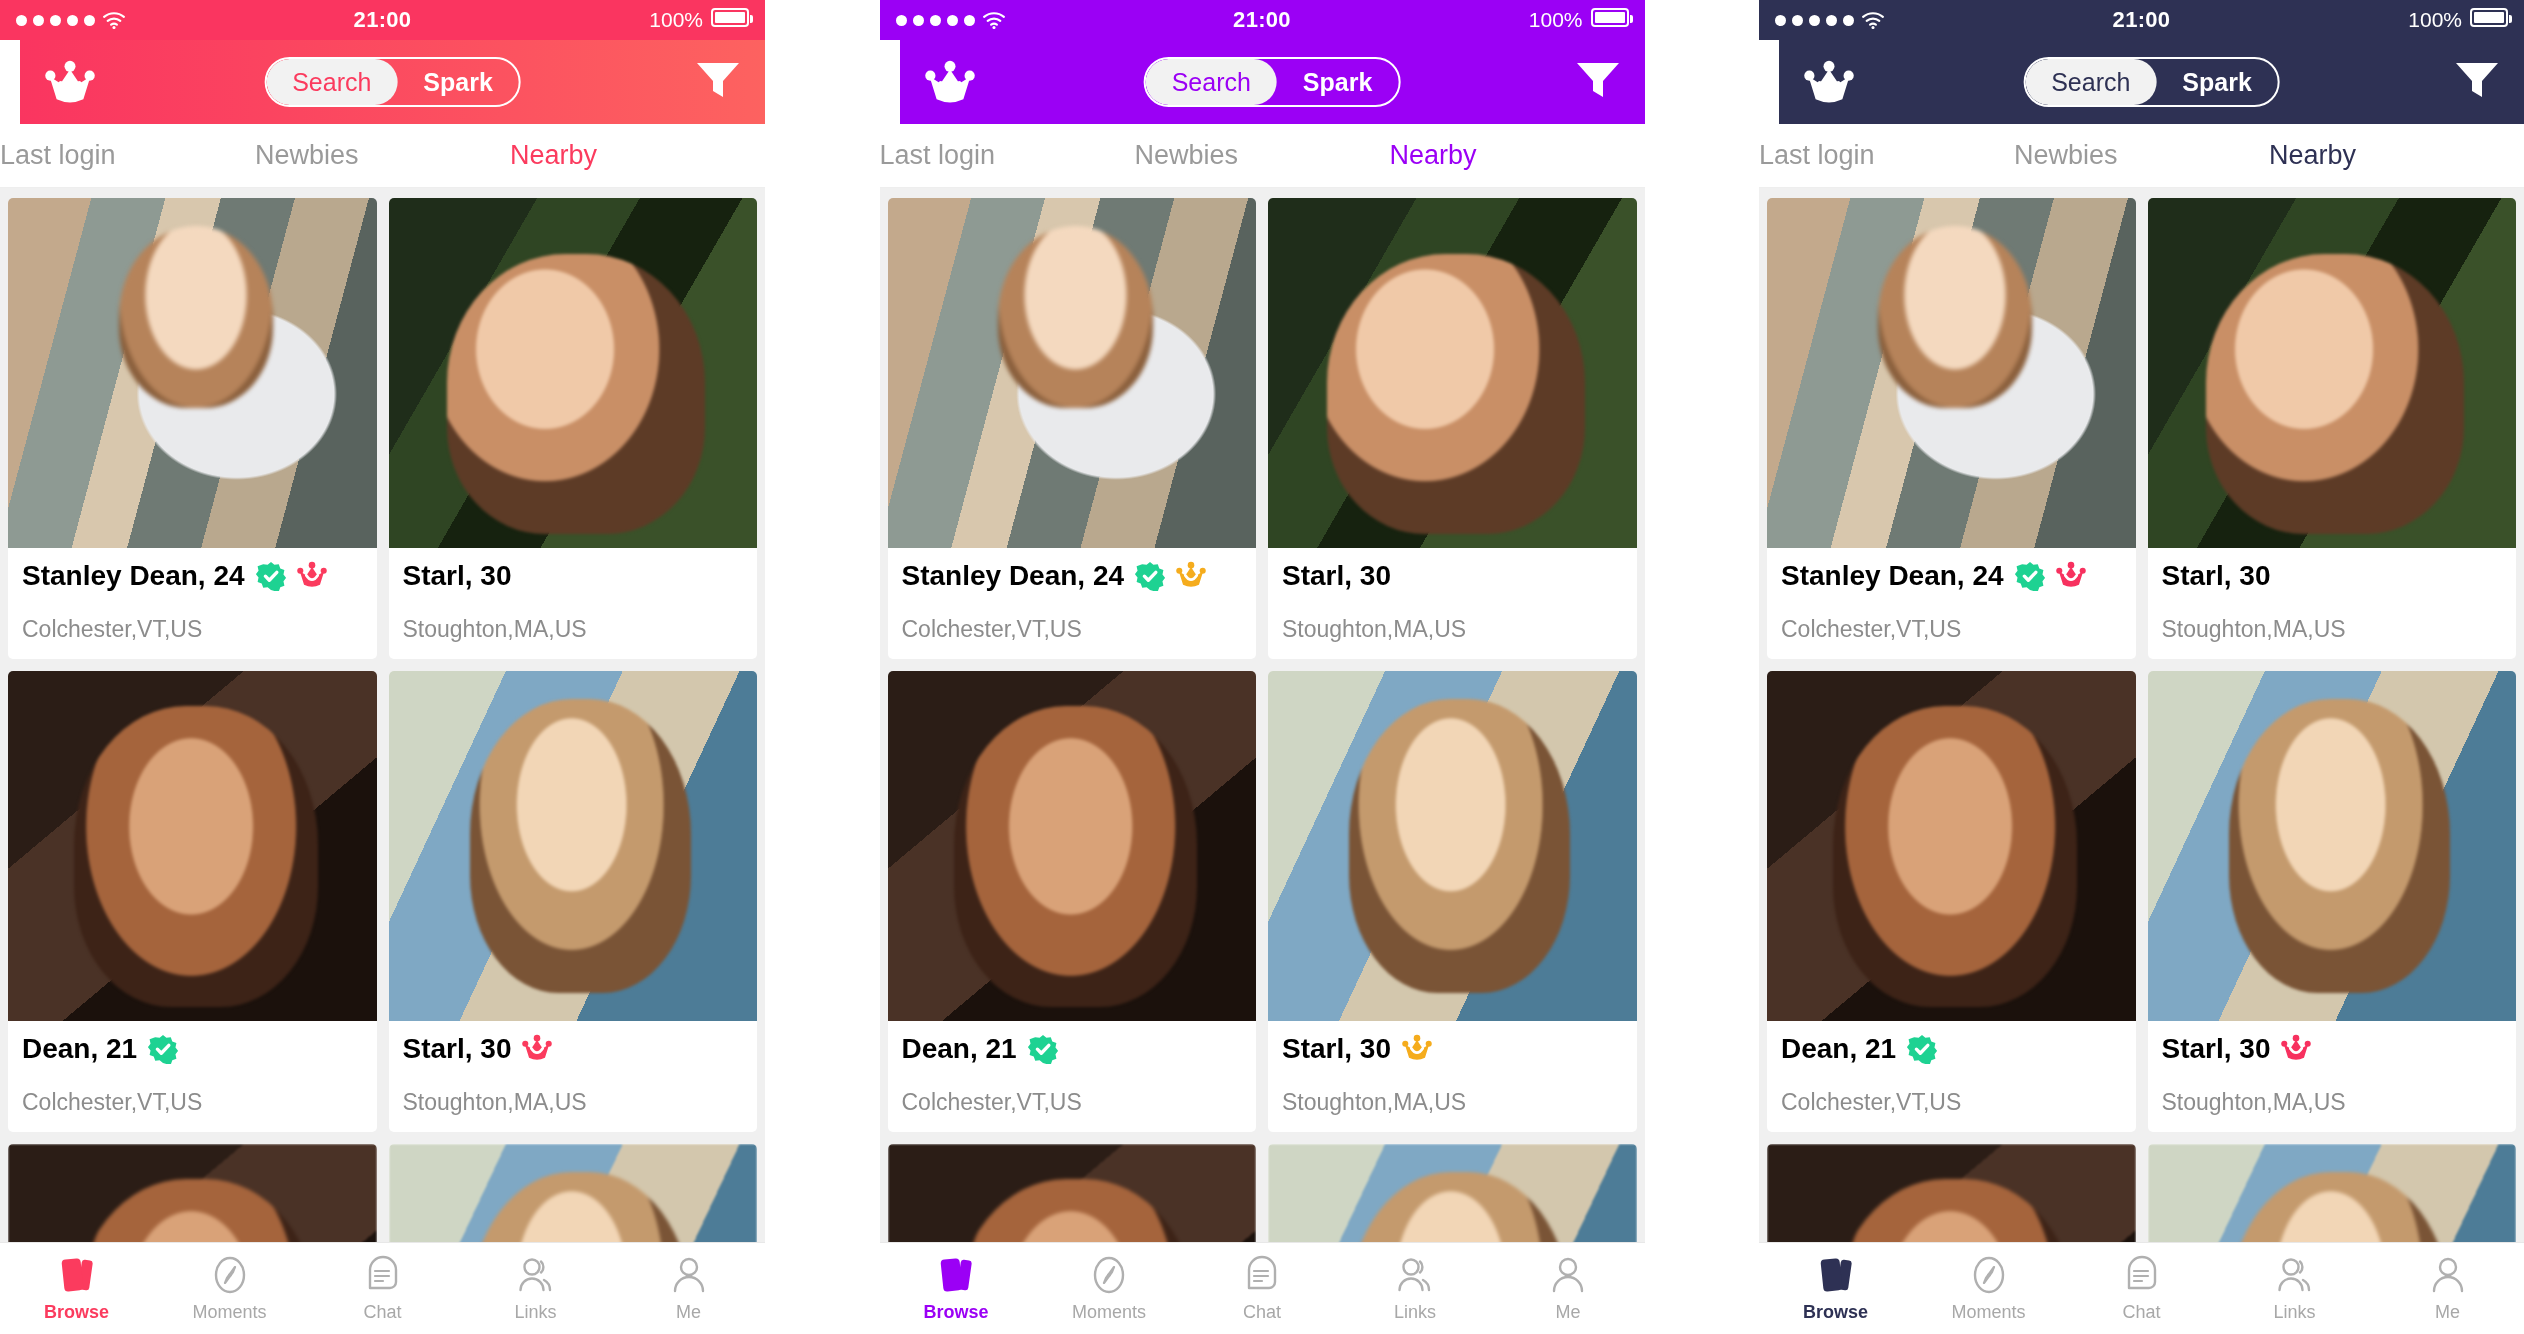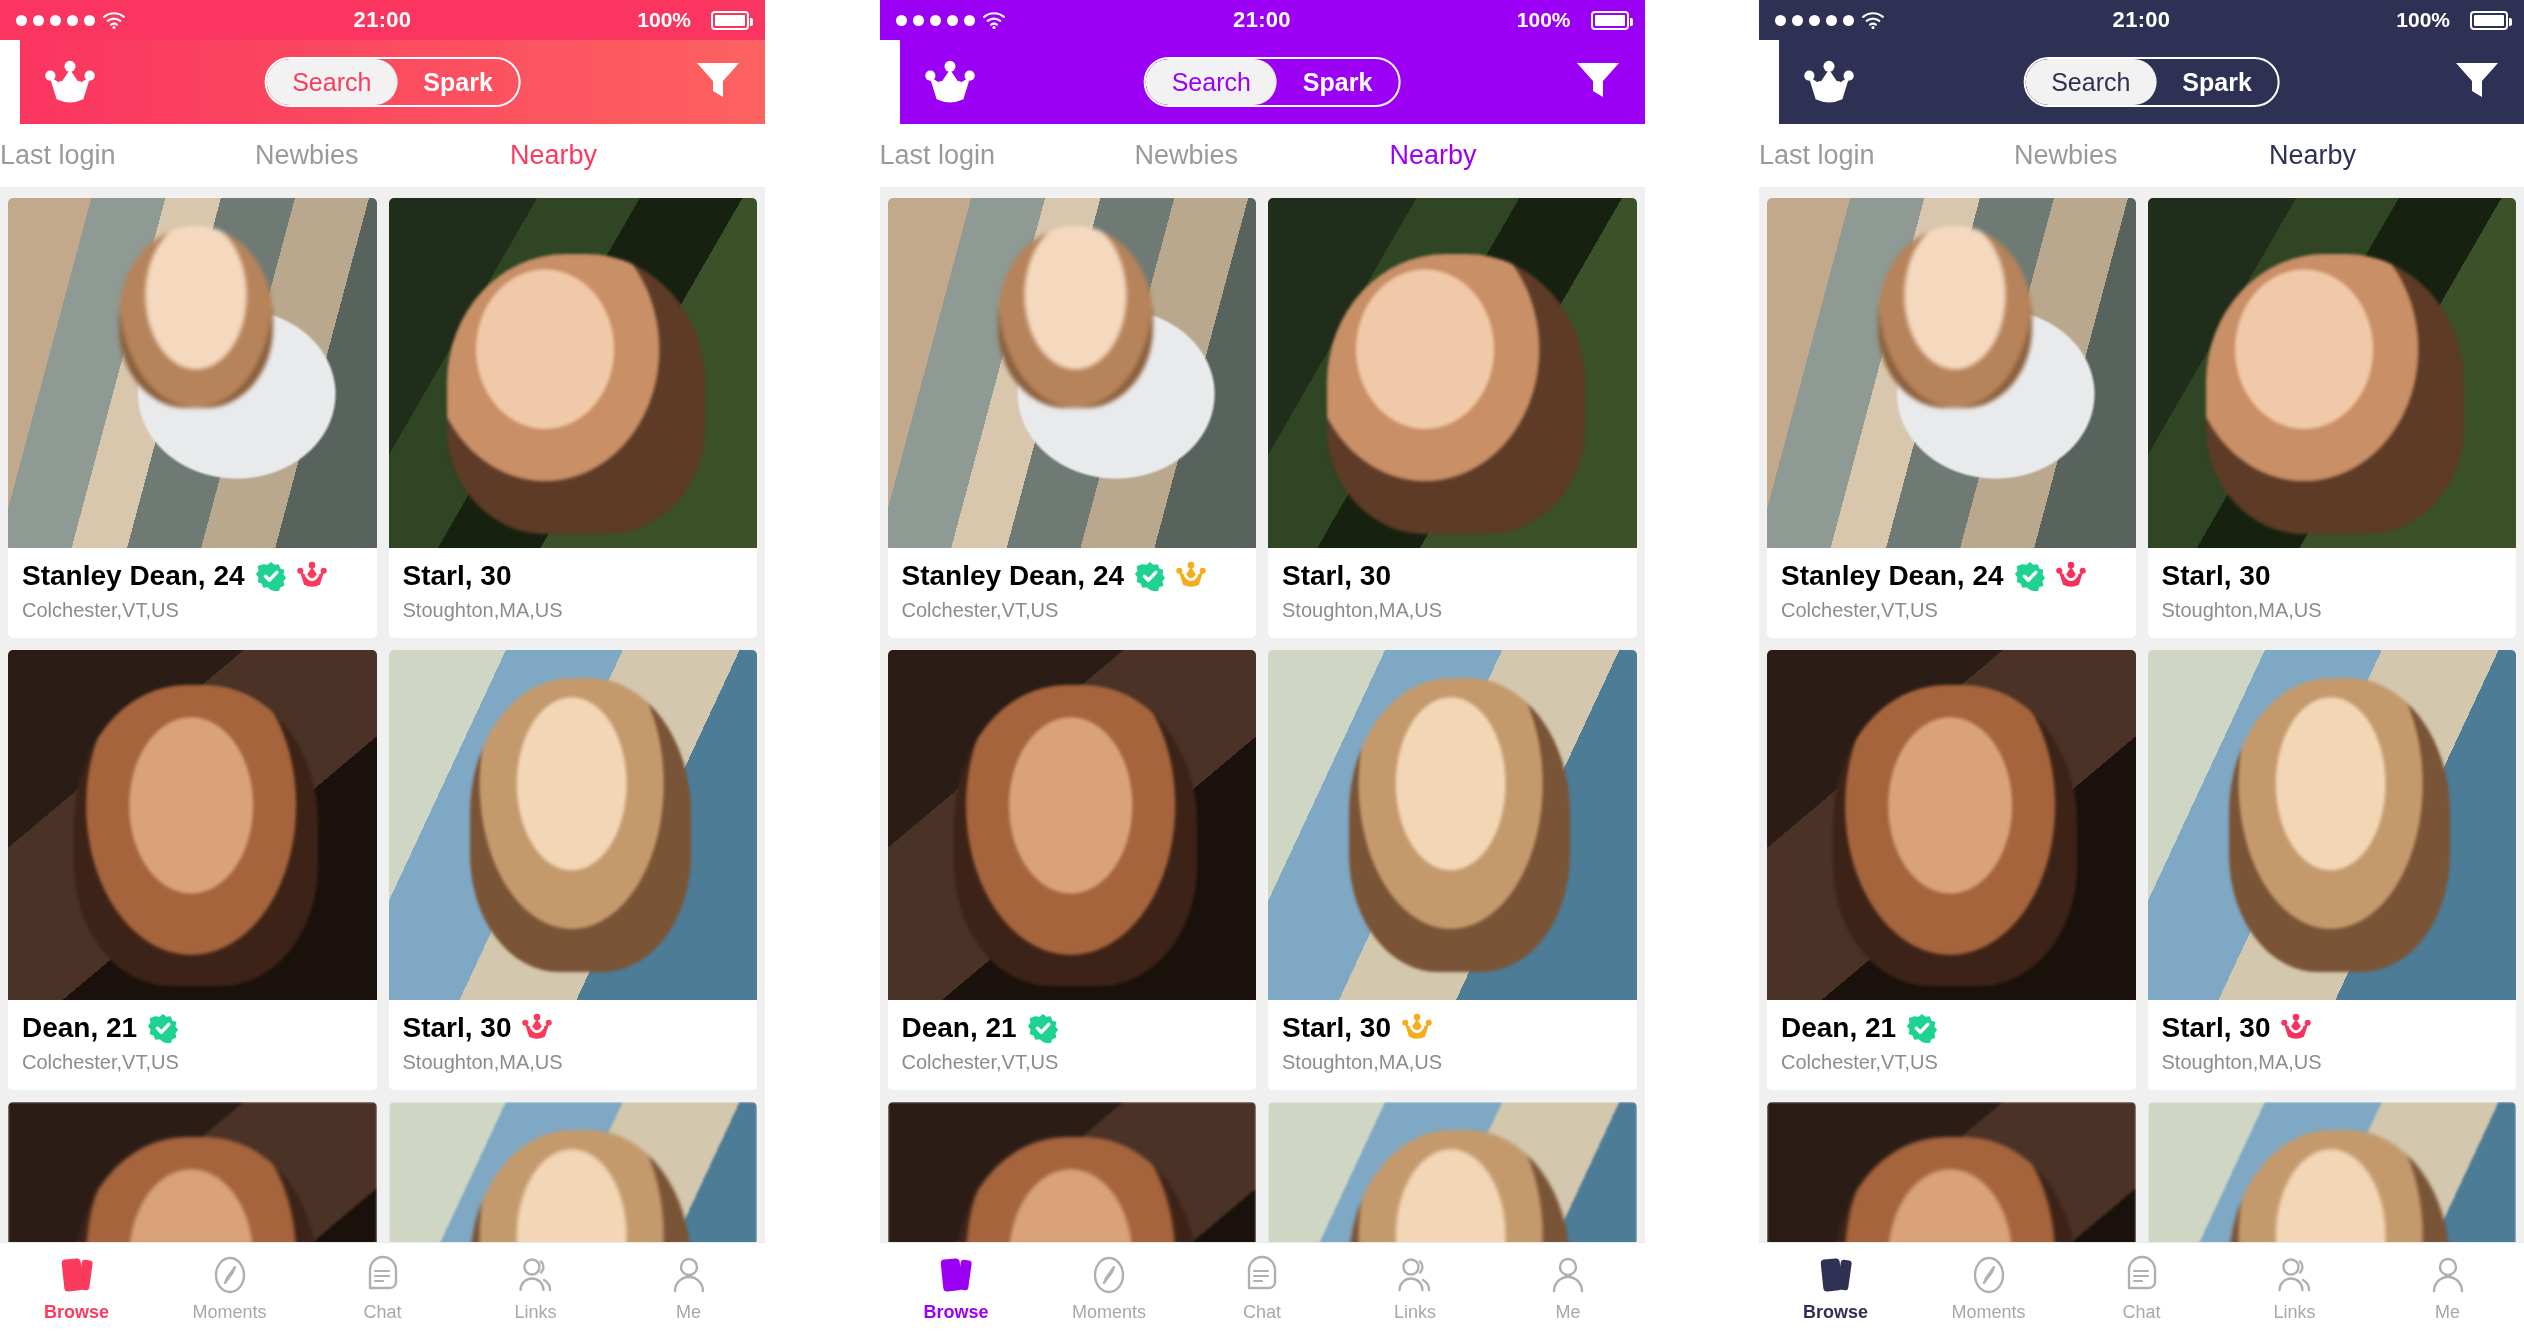--- a/index.html
+++ b/index.html
@@ -13,22 +13,22 @@
 
   
   .statusbar{ height:40px; flex:0 0 40px; position:relative; color:#fff;
     display:flex; align-items:center; padding:0 16px; }
   .sb-left{ display:flex; align-items:center; gap:7px; }
   .dots{ display:flex; gap:6px; align-items:center; }
   .dots i{ width:11px; height:11px; border-radius:50%; background:#fff; display:block; }
   .wifi{ width:24px; height:18px; display:block; }
   .sb-time{ position:absolute; left:0; right:0; text-align:center;
     font-size:22px; font-weight:700; letter-spacing:.3px; }
-  .sb-right{ margin-left:auto; display:flex; align-items:center; gap:20px;
-    font-size:21px; font-weight:700; position:relative; z-index:2;}
+  .sb-right{ margin-left:auto; display:flex; align-items:flex-start; gap:8px;
+    font-size:21px; font-weight:400; position:relative; z-index:2;}
   .batt{ width:38px; height:19px; border:2.5px solid #fff; border-radius:4px;
     position:relative; padding:2px; }
   .batt::after{ content:""; position:absolute; right:-6px; top:5px; width:3px;
     height:8px; background:#fff; border-radius:0 2px 2px 0; }
   .batt i{ display:block; width:100%; height:100%; background:#fff; border-radius:1px; }
 
   
   .navbar{ height:84px; flex:0 0 84px; display:flex; align-items:center;
     padding:0 24px; position:relative;margin-left:20px; }
   .crown-logo{ width:52px; height:44px; flex:0 0 52px; }
@@ -50,21 +50,21 @@
   
   .grid{ flex:1 1 auto; background:#f0f0f0; padding:10px 8px 0 8px;
     display:flex; flex-wrap:wrap; gap:12px; align-content:flex-start;
     overflow:hidden; position:relative; }
   .card{ width:calc(50% - 6px); background:#fff; border-radius:5px;
     overflow:hidden; display:flex; flex-direction:column; flex:0 0 auto; }
   .card .photo{ width:100%; height:350px; position:relative; overflow:hidden; }
   .card .meta{ padding:12px 14px 16px 14px; }
   .mrow{ display:flex; align-items:center; gap:11px; }
   .mname{ font-size:28px; font-weight:700; color:#000000; white-space:nowrap; }
-  .mloc{ font-size:20px; color:#8c8c8c; margin-top:7px; white-space:nowrap; }
+  .mloc{ font-size:23px; color:#8c8c8c; margin-top:24px; white-space:nowrap; }
   .badge{ width:30px; height:30px; flex:0 0 30px; display:block; }
 
   
   .tabbar{ height:92px; flex:0 0 92px; background:#fff; display:flex;
     align-items:center; border-top:1px solid #e8e8e8; }
   .tb{ flex:1; display:flex; flex-direction:column; align-items:center;
     justify-content:center; gap:6px; }
   .tb .ic{ width:42px; height:42px; display:block; }
   .tb .lb{ font-size:18px; color:#a8a8a8; }
   .tb.active .lb{ font-weight:700; }

